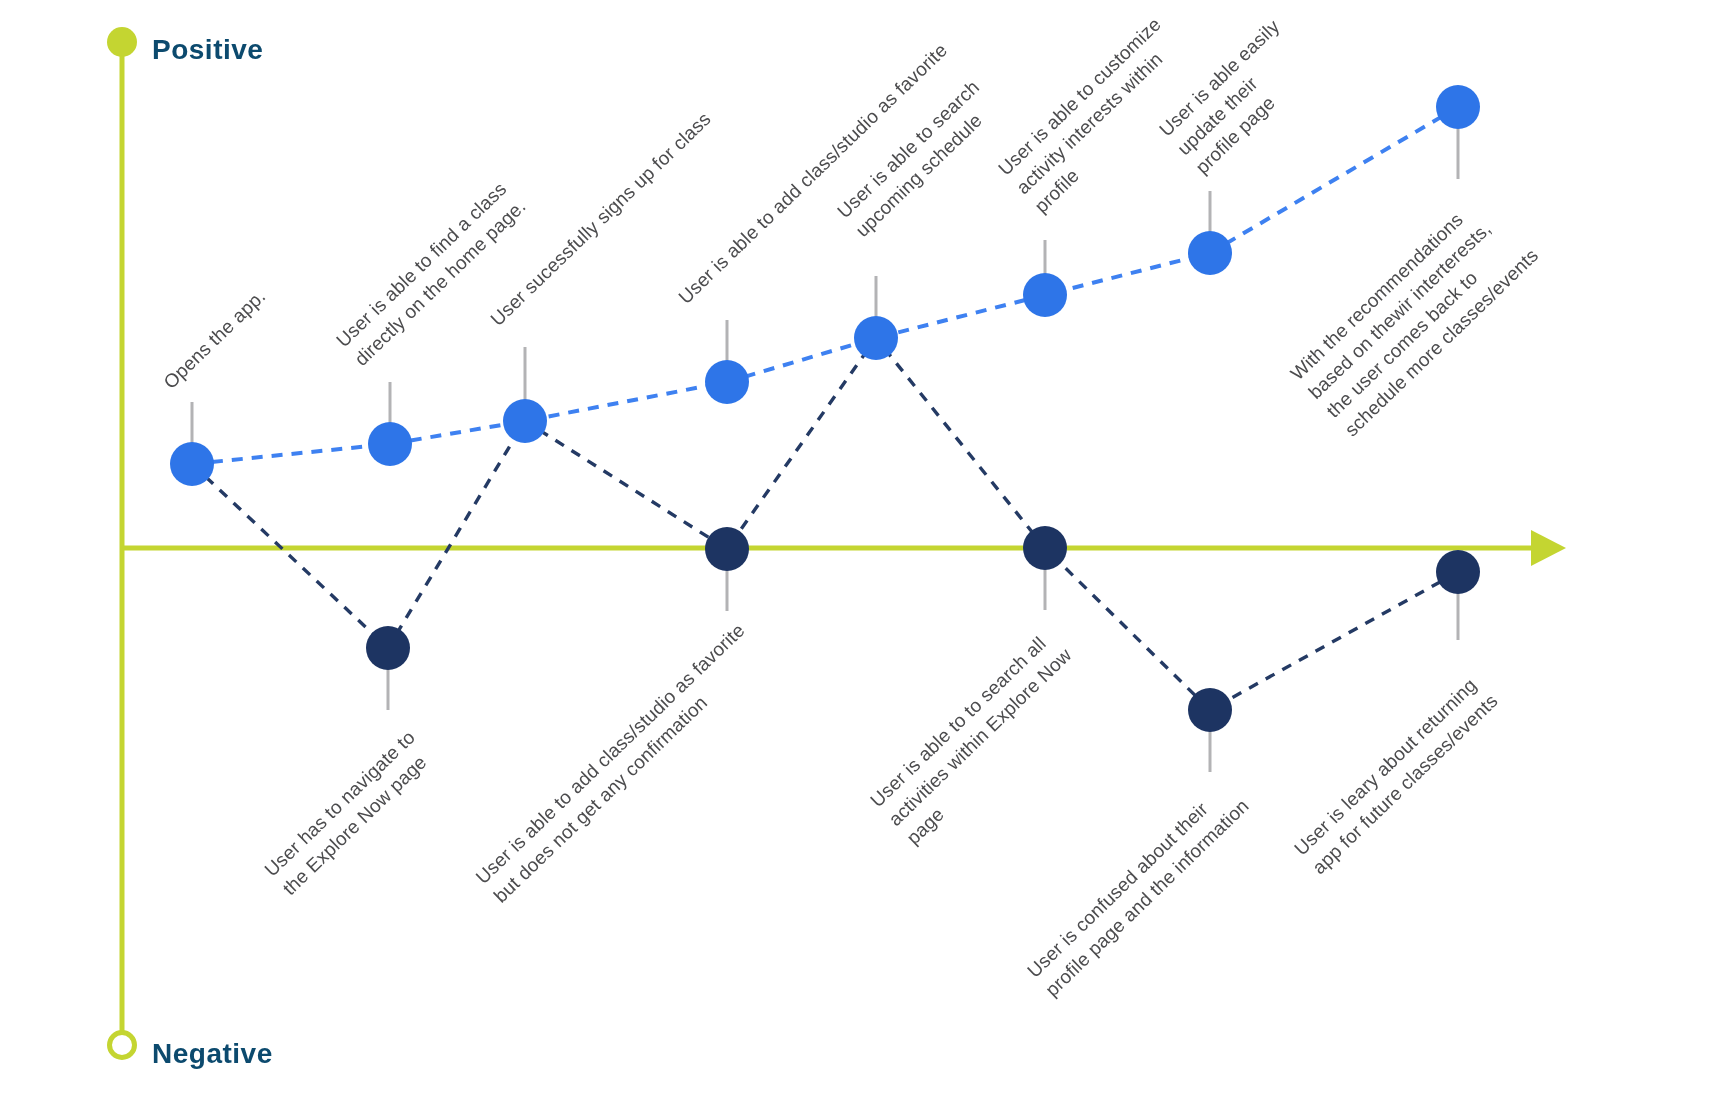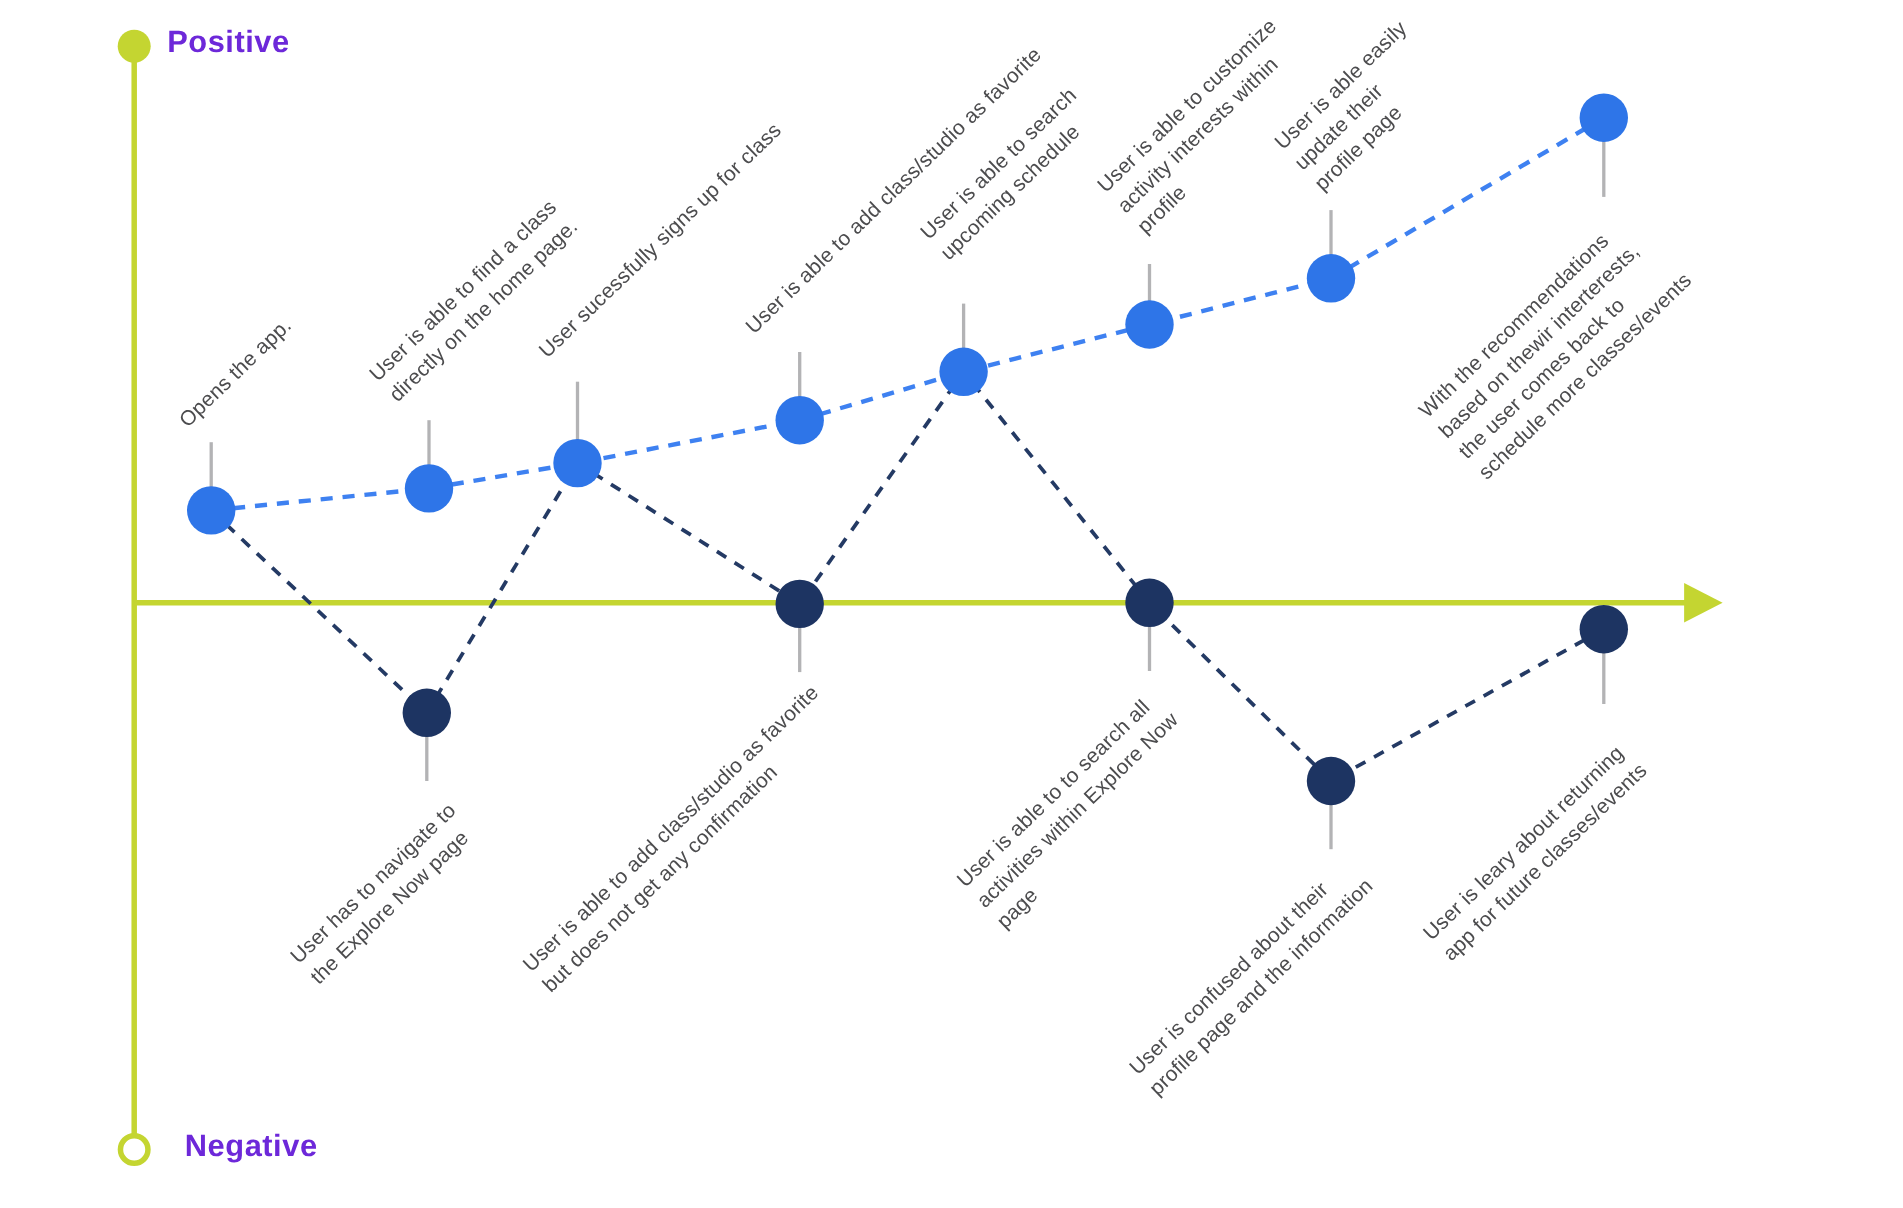--- a/index.html
+++ b/index.html
@@ -1,21 +1,21 @@
 <!DOCTYPE html>
 <html><head>
 <meta charset="utf-8">
 <style>
   html,body{margin:0;padding:0;background:#fff;}
   .canvas{position:relative;width:1730px;height:1098px;background:#fff;overflow:hidden;
           font-family:"Liberation Sans",sans-serif;}
   #chart-svg{position:absolute;left:0;top:0;}
-  .axis-label{position:absolute;font-size:28px;font-weight:600;color:#6d28d9;letter-spacing:0.5px;}
+  .axis-label{position:absolute;font-size:28px;font-weight:600;color:#0c4a6e;letter-spacing:0.5px;margin-top:12px;}
   .axis-label.pos{left:152px;top:22px;}
-  .axis-label.neg{left:168px;top:1026px;}
+  .axis-label.neg{left:152px;top:1026px;}
   #labels{position:absolute;left:0;top:0;width:0;height:0;}
   .lbl{position:absolute;width:0;height:0;overflow:visible;}
   .lbl-inner{position:absolute;white-space:nowrap;text-align:left;
              font-size:19px;line-height:26px;color:#4c4c4e;letter-spacing:0.2px;}
   .lbl.above .lbl-inner{left:0;bottom:0;transform-origin:0 100%;transform:rotate(-44deg);}
   .lbl.below .lbl-inner{right:0;top:0;transform-origin:100% 0;transform:rotate(-44deg);}
 </style>
 </head>
 <body>
 

